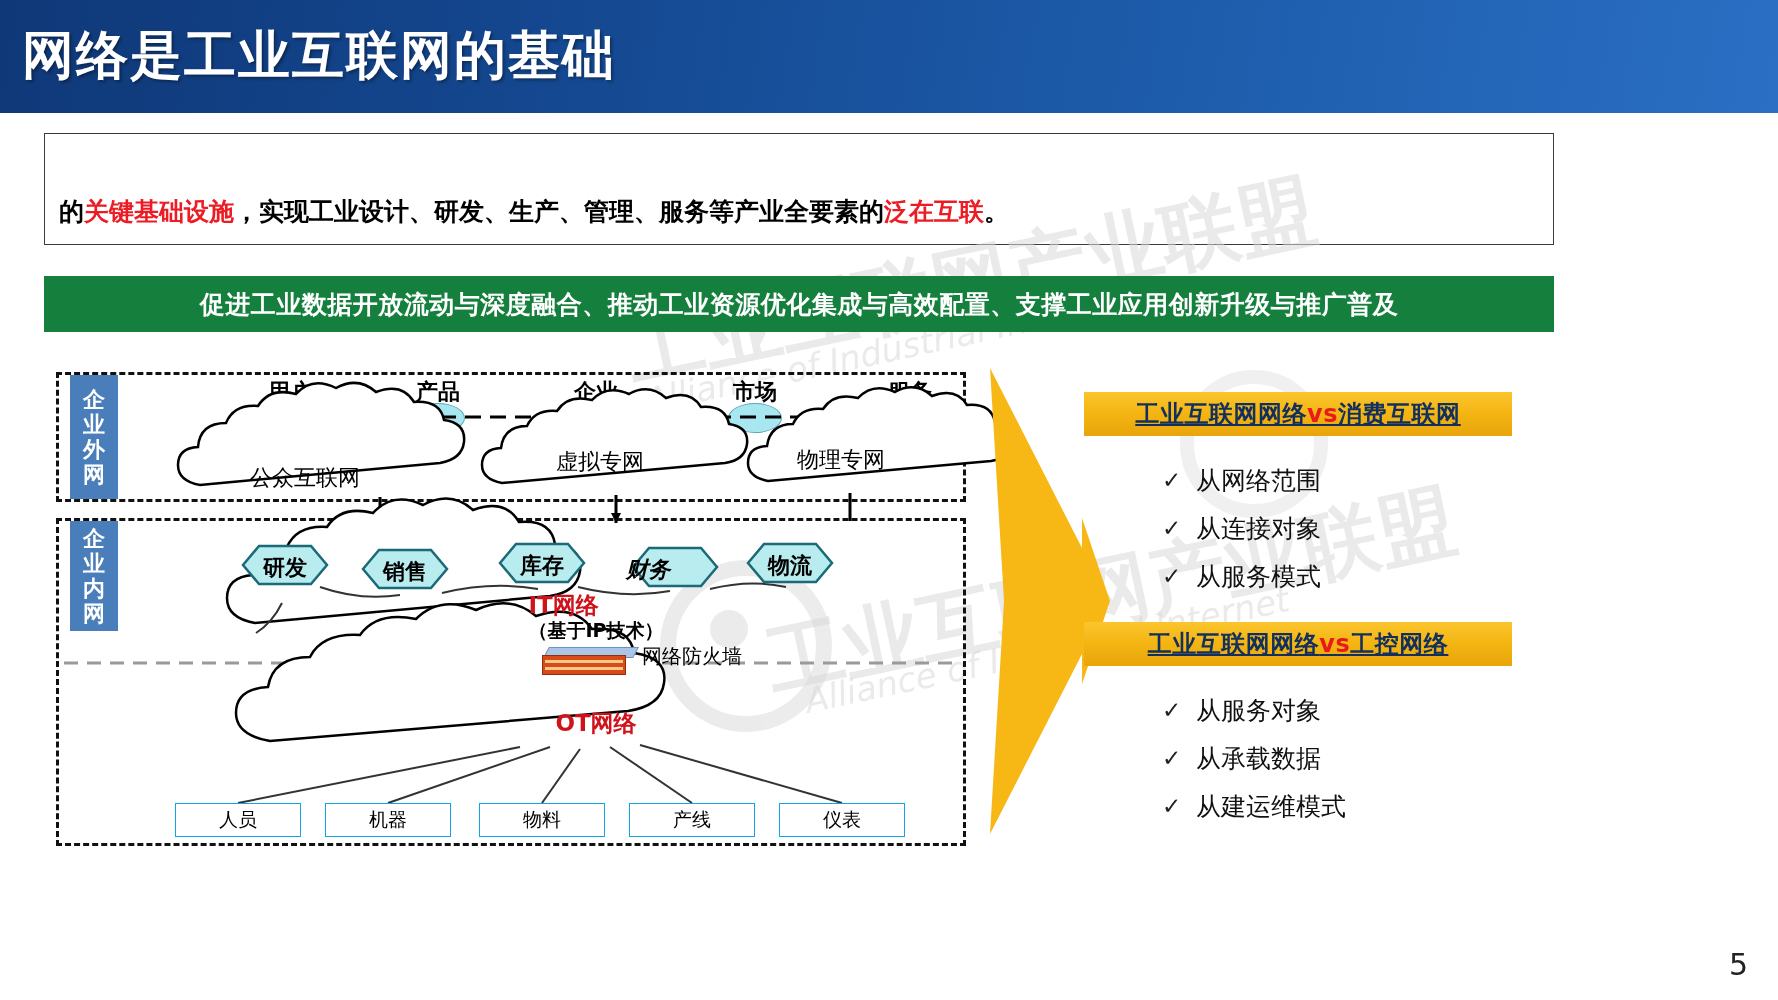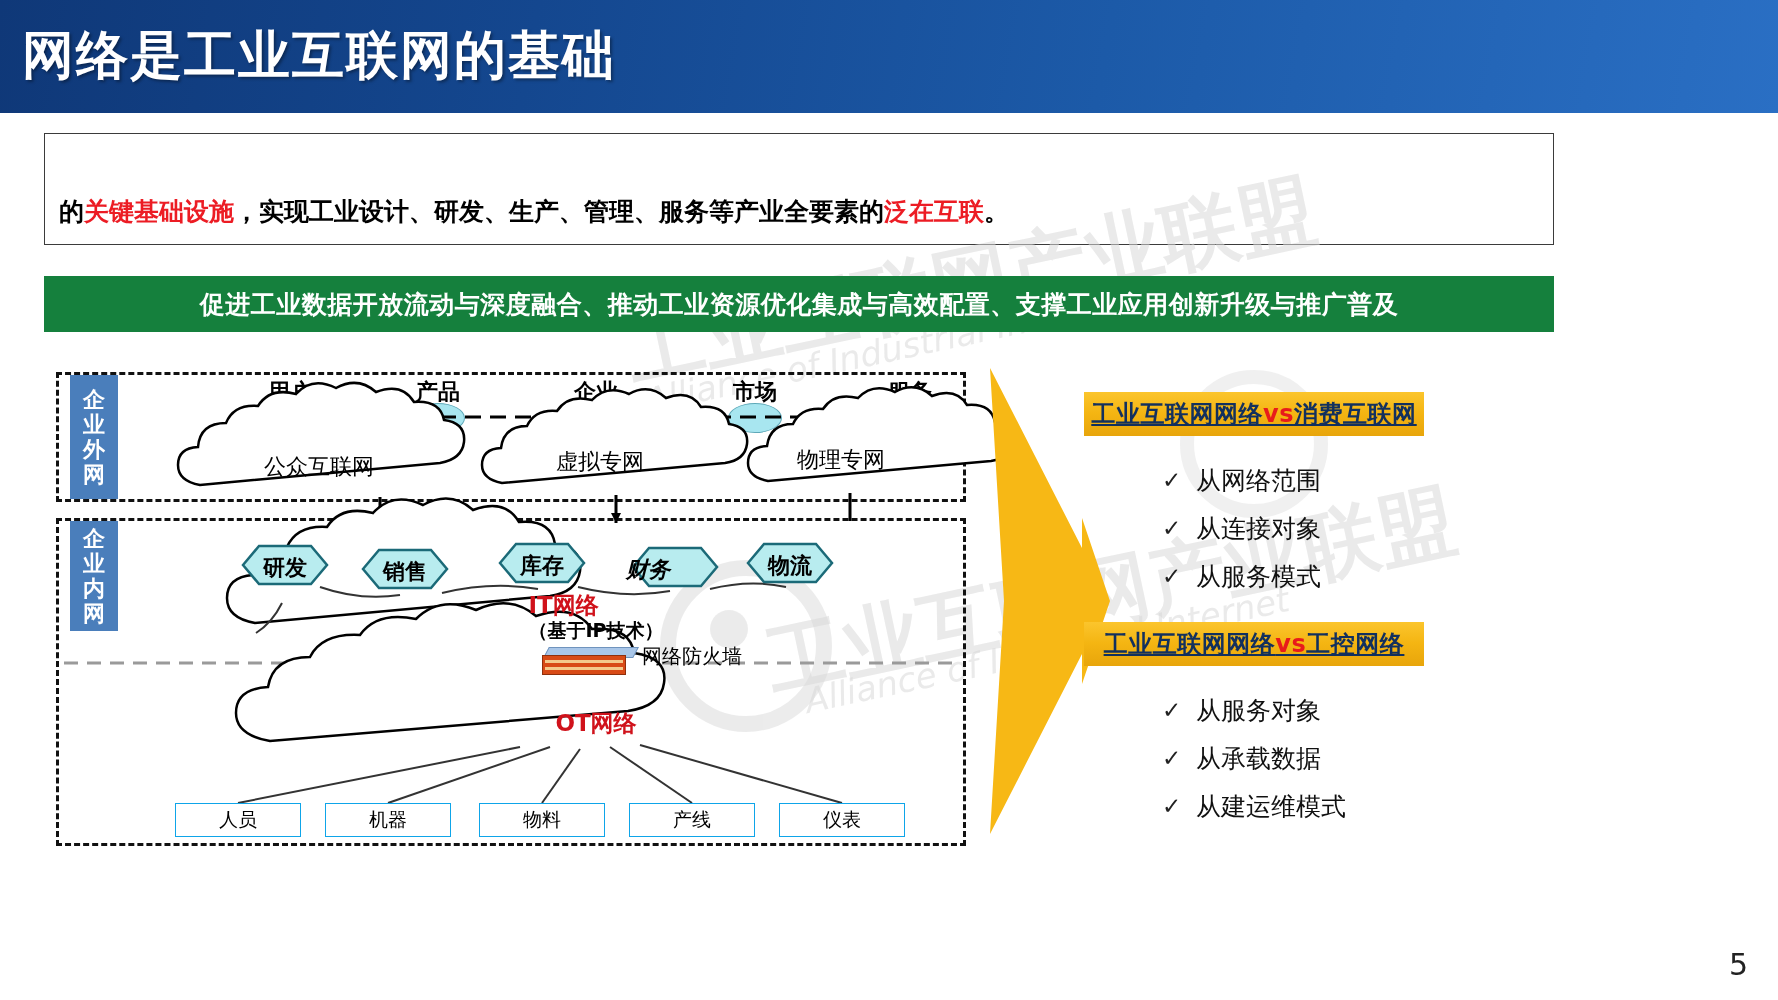--- a/index.html
+++ b/index.html
@@ -84,21 +84,21 @@
 
   .bottom-box{position:absolute;width:126px;height:34px;border:1px solid #0ea5e9;background:#fff;
      display:flex;align-items:center;justify-content:center;font-size:19px;color:#000;
      transform:translateX(-50%);box-sizing:border-box;}
 
   
   .arrow{position:absolute;left:990px;top:368px;width:120px;height:466px;}
 
   
   .panel{position:absolute;left:1084px;top:392px;width:428px;}
-  .gold-head{width:340px;height:44px;display:flex;align-items:center;justify-content:center;
+  .gold-head{width:428px;height:44px;display:flex;align-items:center;justify-content:center;
      background:linear-gradient(180deg,#fbc52d 0%,#f4b512 48%,#e8a50b 100%);}
   .gold-head span{font-size:24px;font-weight:bold;color:#12305e;text-decoration:underline;
      white-space:nowrap;letter-spacing:.5px;}
   .gold-head span em{font-style:normal;color:#e81b1b;}
   .items{margin-top:20px;}
   .chk-row{display:flex;align-items:center;height:48px;padding-left:78px;}
   .chk{font-size:23px;color:#222;width:34px;}
   .chk-text{font-size:25px;color:#111;}
   .gap{height:22px;}
 
@@ -203,21 +203,21 @@
 
     <g stroke="#1b6a78" stroke-width="2.5" fill="#b8ecef">
       <polygon points="-42,0 -26,-19 26,-19 42,0 26,19 -26,19" transform="translate(235,210)"></polygon>
       <polygon points="-42,0 -26,-19 26,-19 42,0 26,19 -26,19" transform="translate(355,214)"></polygon>
       <polygon points="-42,0 -26,-19 26,-19 42,0 26,19 -26,19" transform="translate(492,208)"></polygon>
       <polygon points="-42,0 -26,-19 26,-19 42,0 26,19 -26,19" transform="translate(625,212)"></polygon>
       <polygon points="-42,0 -26,-19 26,-19 42,0 26,19 -26,19" transform="translate(740,208)"></polygon>
     </g>
   </svg>
 
-  <div class="cloud-label" style="left:255px;top:97px;margin-left:14px;">公众互联网</div>
+  <div class="cloud-label" style="left:255px;top:108px;">公众互联网</div>
   <div class="cloud-label" style="left:550px;top:92px;">虚拟专网</div>
   <div class="cloud-label" style="left:791px;top:90px;text-align:center;">物理专网</div>
 
   <div class="node-label" style="left:235px;top:198px;">研发</div>
   <div class="node-label" style="left:355px;top:202px;">销售</div>
   <div class="node-label" style="left:492px;top:196px;">库存</div>
   <div class="node-label" style="left:598px;top:200px;font-style:italic;">财务</div>
   <div class="node-label" style="left:740px;top:196px;">物流</div>
 
   <div class="it-net">

